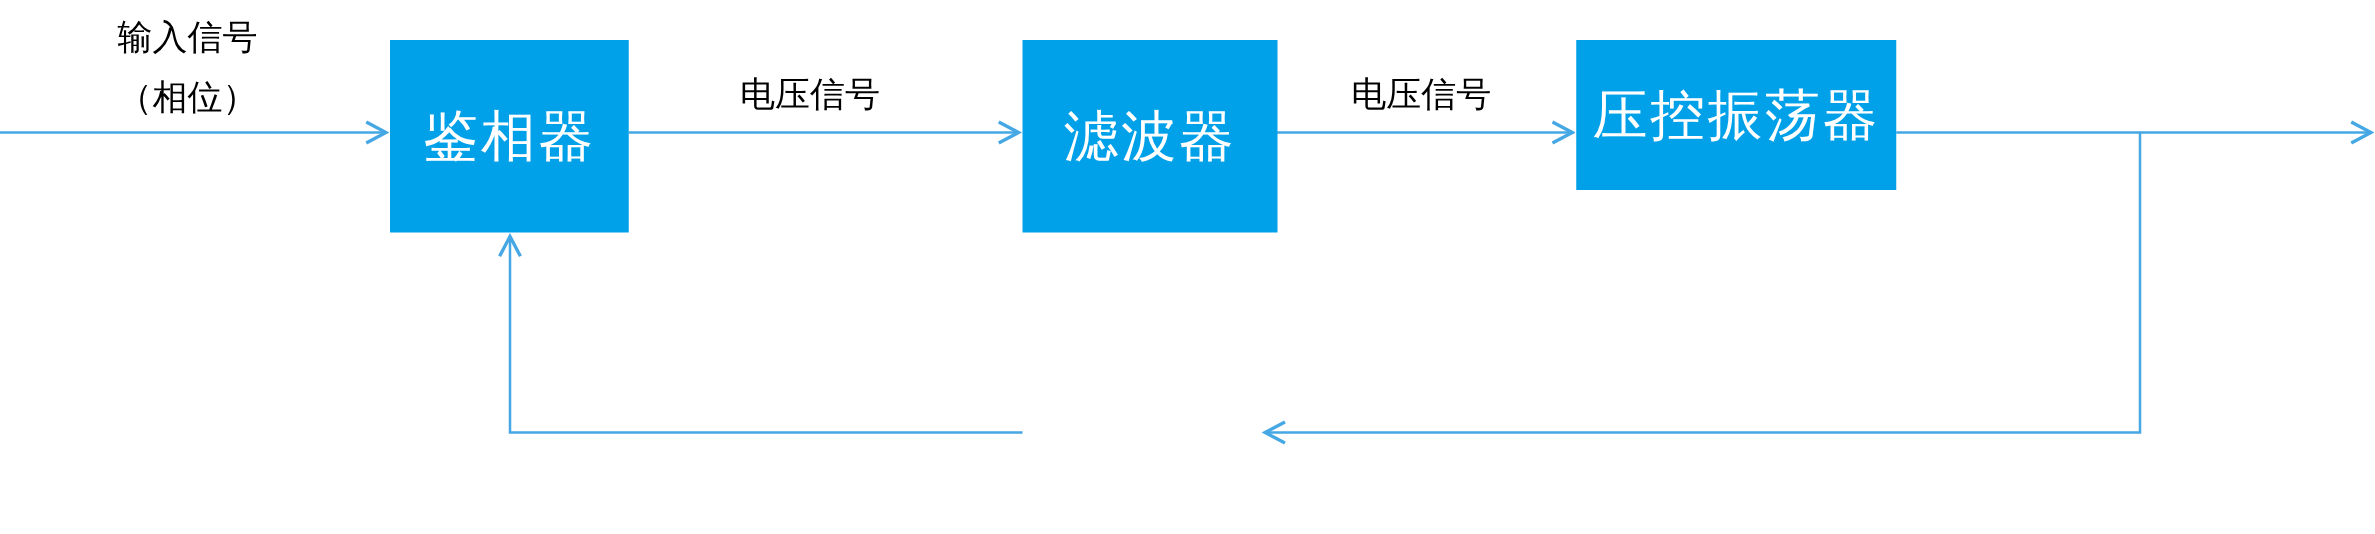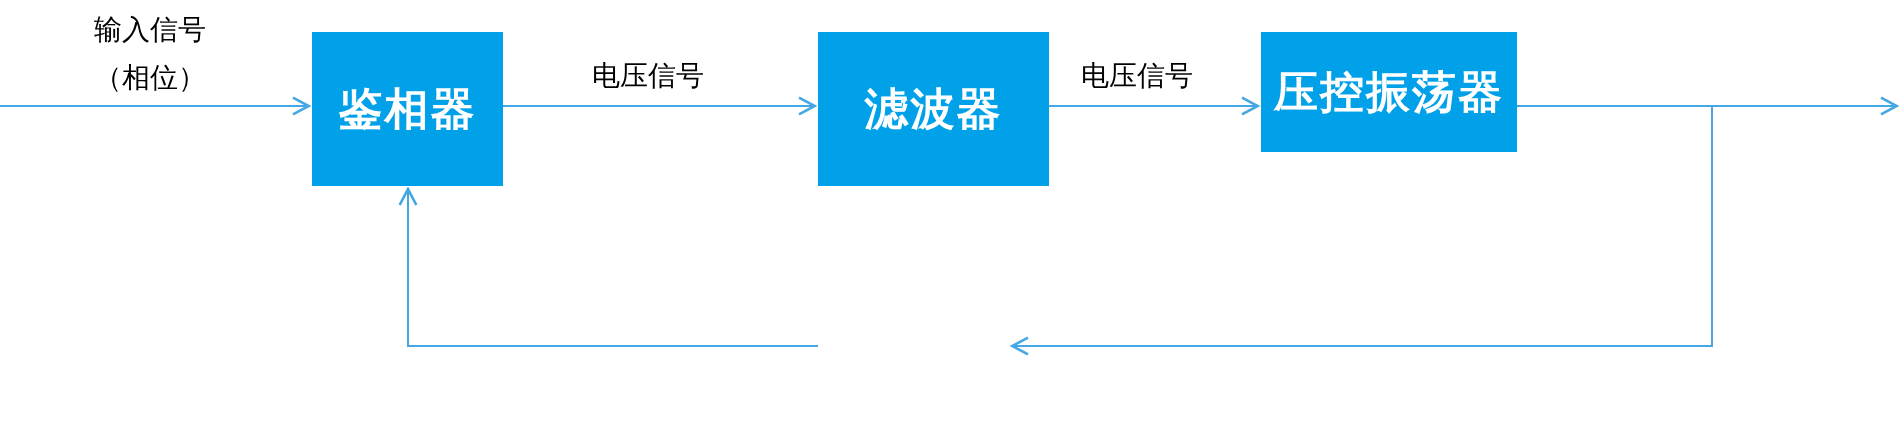--- a/index.html
+++ b/index.html
@@ -20,24 +20,23 @@
   .block {
     position: absolute;
     background: #00a1e9;
     color: #ffffff;
     display: flex;
     align-items: center;
     justify-content: center;
     font-size: 44px;
     letter-spacing: 2px;
     white-space: nowrap;
-    font-weight: bold;
   }
   .block-phase-detector { left: 312px; top: 32px;  width: 191px; height: 154px; }
-  .block-filter         { left: 818px; top: 32px;  width: 231px; height: 154px; }
+  .block-filter         { left: 818px; top: 32px;  width: 204px; height: 154px; }
   .block-vco            { left: 1261px; top: 32px; width: 256px; height: 120px; }
   .block-divider        { left: 818px; top: 271px; width: 191px; height: 154px; }
   .edge-label {
     position: absolute;
     color: #000000;
     font-size: 28px;
     line-height: 48px;
     text-align: center;
     white-space: pre-line;
     transform: translateX(-50%);

